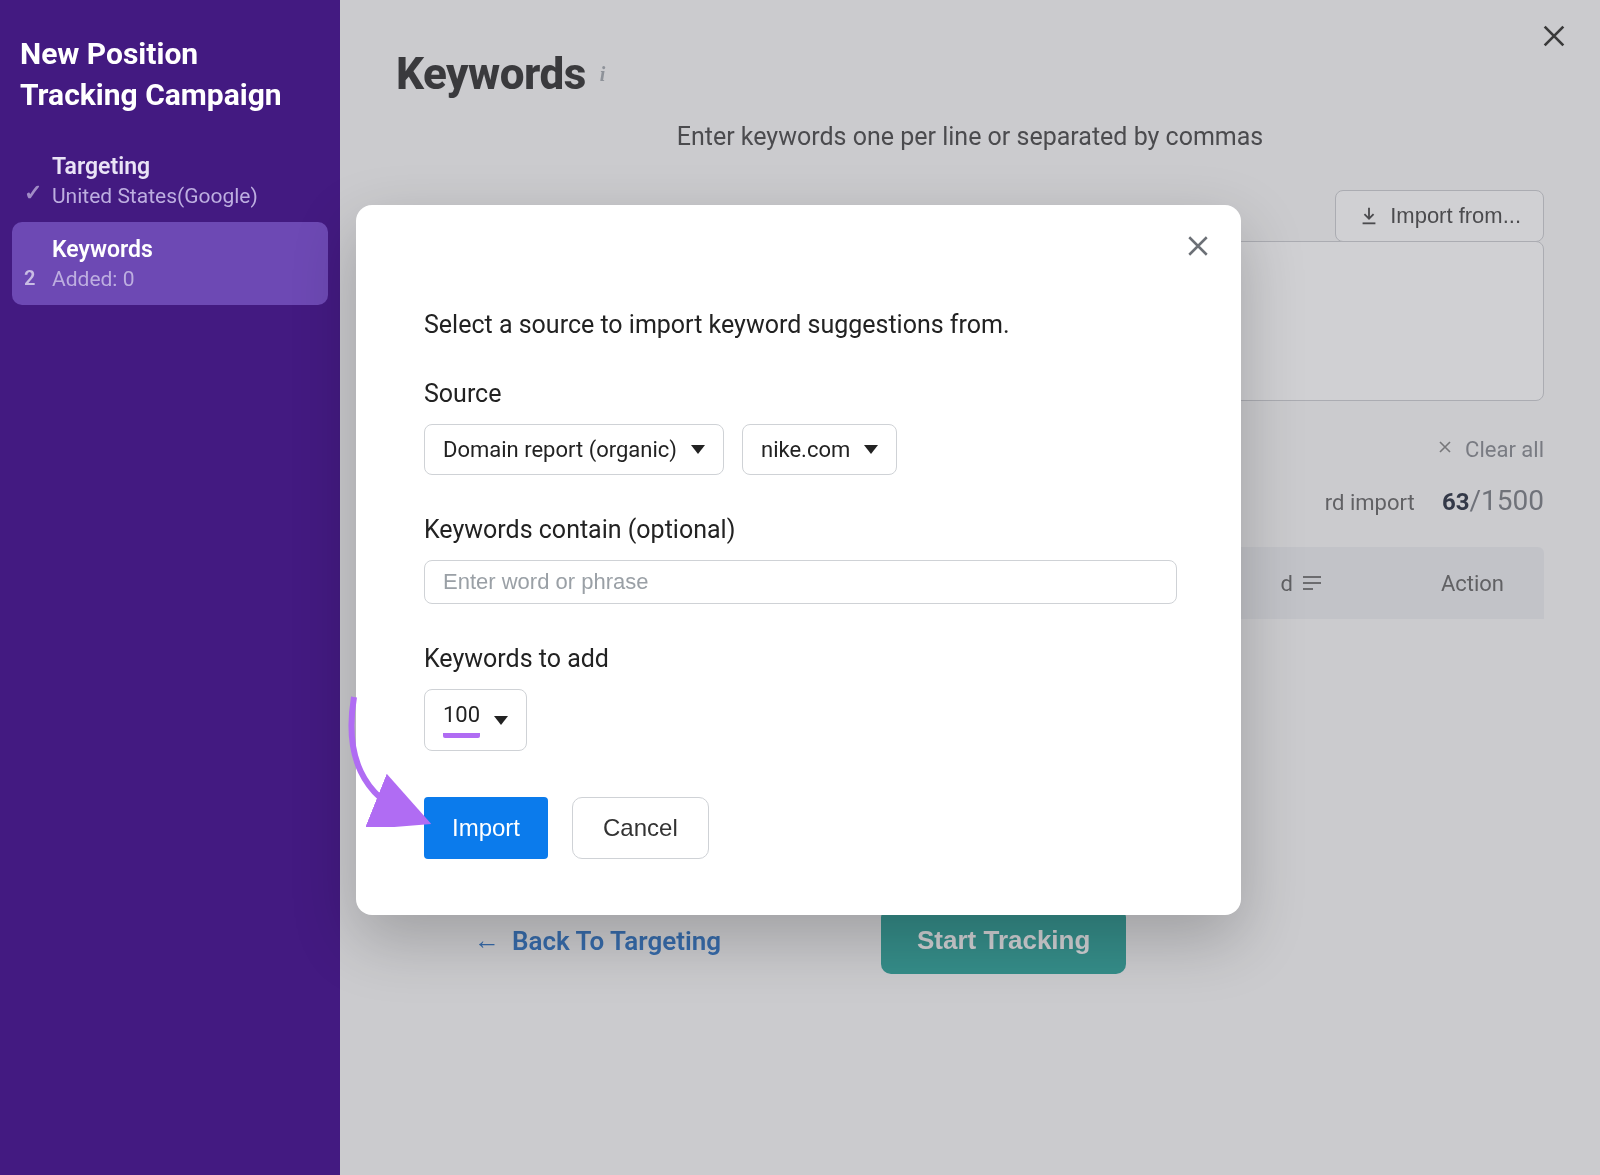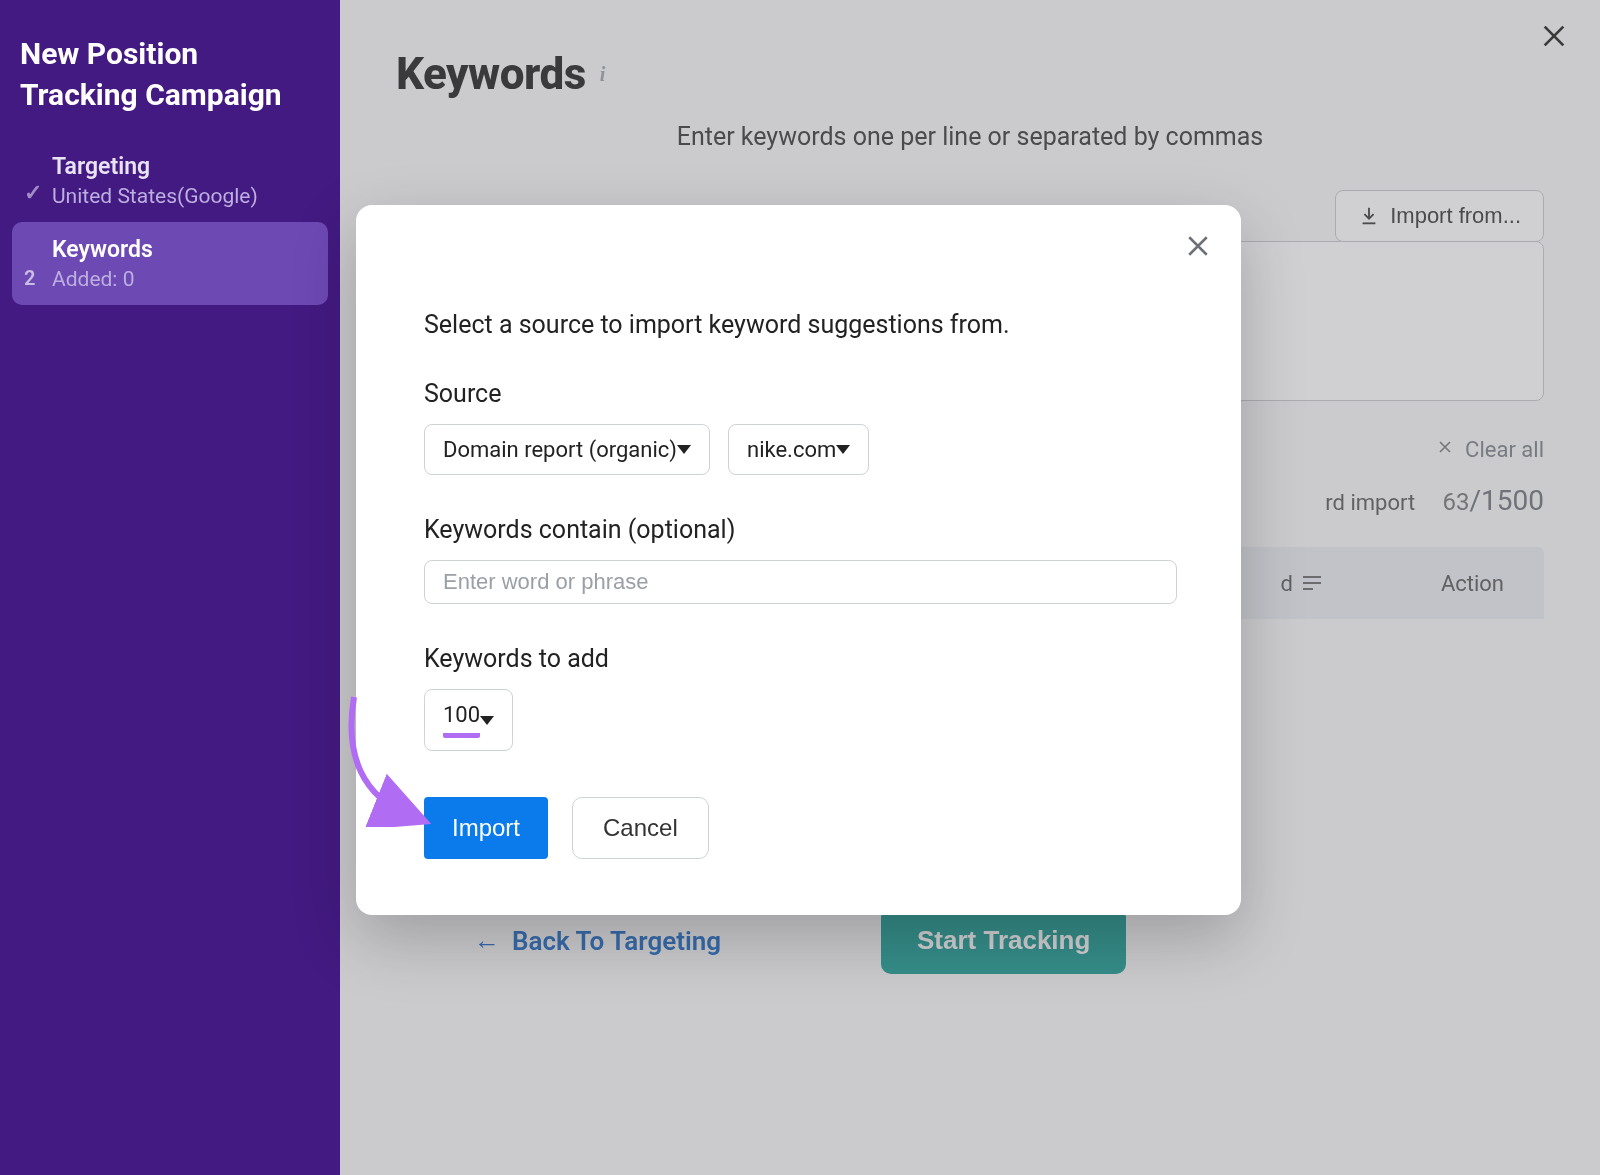--- a/index.html
+++ b/index.html
@@ -20,21 +20,21 @@
   
   .main { flex: 1; position: relative; padding: 48px 56px; }
   .main h2 { font-size: 44px; font-weight: 800; letter-spacing: -0.5px; display: inline-flex; align-items: center; gap: 14px; }
   .info-icon { font-size: 20px; color: #9aa0a6; font-style: italic; font-family: Georgia, serif; line-height: 1; }
   .lead { font-size: 25px; color: #333; margin-top: 22px; text-align: center; }
   .import-from { position: absolute; right: 56px; top: 190px; }
   .btn-outline { border: 1px solid #c6c8cc; background: #fff; border-radius: 8px; padding: 12px 22px; font-size: 22px; color: #333; display: inline-flex; align-items: center; gap: 10px; cursor: pointer; }
   .textarea-box { margin-top: 90px; border: 1px solid #c6c8cc; border-radius: 8px; height: 160px; background: #fff; }
   .row-meta { display: flex; justify-content: flex-end; align-items: center; gap: 26px; margin-top: 36px; font-size: 22px; color: #555; }
   .clear-all { color: #7a7d83; display: inline-flex; align-items: center; gap: 10px; cursor: pointer; }
-  .limit .used { color: #737373; font-weight: 400; font-size: 24px; }
+  .limit .used { color: #0f172a; font-weight: 700; font-size: 24px; }
   .limit .cap { color: #6b6f76; font-size: 28px; }
   .table-head { margin-top: 30px; background: #eaecef; height: 72px; border-radius: 6px 6px 0 0; display: flex; align-items: center; justify-content: flex-end; padding: 0 40px; gap: 120px; font-size: 22px; color: #555; }
   .th-sort { display: inline-flex; align-items: center; gap: 10px; }
   .sort-lines { display: inline-block; width: 18px; height: 14px; position: relative; }
   .sort-lines::before, .sort-lines::after { content: ""; position: absolute; left: 0; height: 2px; background: #666; }
   .sort-lines::before { top: 0; width: 18px; box-shadow: 0 6px 0 #666; }
   .sort-lines::after { top: 12px; width: 10px; }
   .footer-row { display: flex; align-items: center; justify-content: center; gap: 14px; margin-top: 220px; font-size: 24px; color: #222; }
   .footer-row .chk { width: 26px; height: 26px; border-radius: 6px; background: #0b7bec; display: inline-flex; align-items: center; justify-content: center; color: #fff; font-size: 18px; }
   .actions { margin-top: 40px; display: flex; align-items: center; gap: 160px; padding-left: 78px; }
@@ -45,21 +45,21 @@
   .overlay-dim { position: absolute; inset: 0; background: rgba(120,120,128,.35); pointer-events: none; }
   .page-close { position: absolute; top: 20px; right: 30px; color: #4a4a4a; font-size: 28px; cursor: pointer; }
 
   .modal { position: absolute; top: 205px; left: 356px; width: 885px; background: #fff; border-radius: 16px; box-shadow: 0 24px 64px rgba(0,0,0,.22); padding: 64px 64px 56px 68px; }
   .modal .m-close { position: absolute; top: 26px; right: 28px; color: #6c7076; cursor: pointer; }
   .modal .m-close svg { width: 30px; height: 30px; }
   .modal h3 { font-size: 42px; font-weight: 800; letter-spacing: -0.6px; }
   .modal .m-lead { font-size: 25px; color: #222; margin-top: 41px; }
   .label { font-size: 25px; color: #222; margin-top: 40px; }
   .row-inline { display: flex; gap: 18px; margin-top: 16px; }
-  .select { border: 1px solid #cfd2d6; border-radius: 8px; background: #fff; padding: 12px 18px; font-size: 22px; color: #222; display: inline-flex; align-items: center; cursor: pointer; }
+  .select { border: 1px solid #cfd2d6; border-radius: 8px; background: #fff; padding: 12px 18px; font-size: 22px; color: #222; display: inline-flex; align-items: center; gap: 14px; cursor: pointer; }
   .input { border: 1px solid #cfd2d6; border-radius: 8px; background: #fff; padding: 8px 18px; font-size: 22px; color: #222; width: 760px; }
   .input::placeholder { color: #9aa0a6; }
   .chev { width: 0; height: 0; border-left: 7px solid transparent; border-right: 7px solid transparent; border-top: 9px solid #222; }
   .modal .btns { display: flex; gap: 24px; margin-top: 46px; }
   .btn-primary { background: #0b7bec; color: #fff; border: none; border-radius: 4px; padding: 16px 28px; font-size: 24px; cursor: pointer; }
   .btn-secondary { background: #fff; color: #333; border: 1px solid #cfd2d6; border-radius: 10px; padding: 16px 30px; font-size: 24px; cursor: pointer; }
   .underline-100 { border-bottom: 5px solid #b06cf3; border-radius: 2px; display: inline-block; padding-bottom: 6px; }
 
   
   .arrow-svg { position: absolute; left: -22px; top: 482px; width: 110px; height: 140px; pointer-events: none; }

